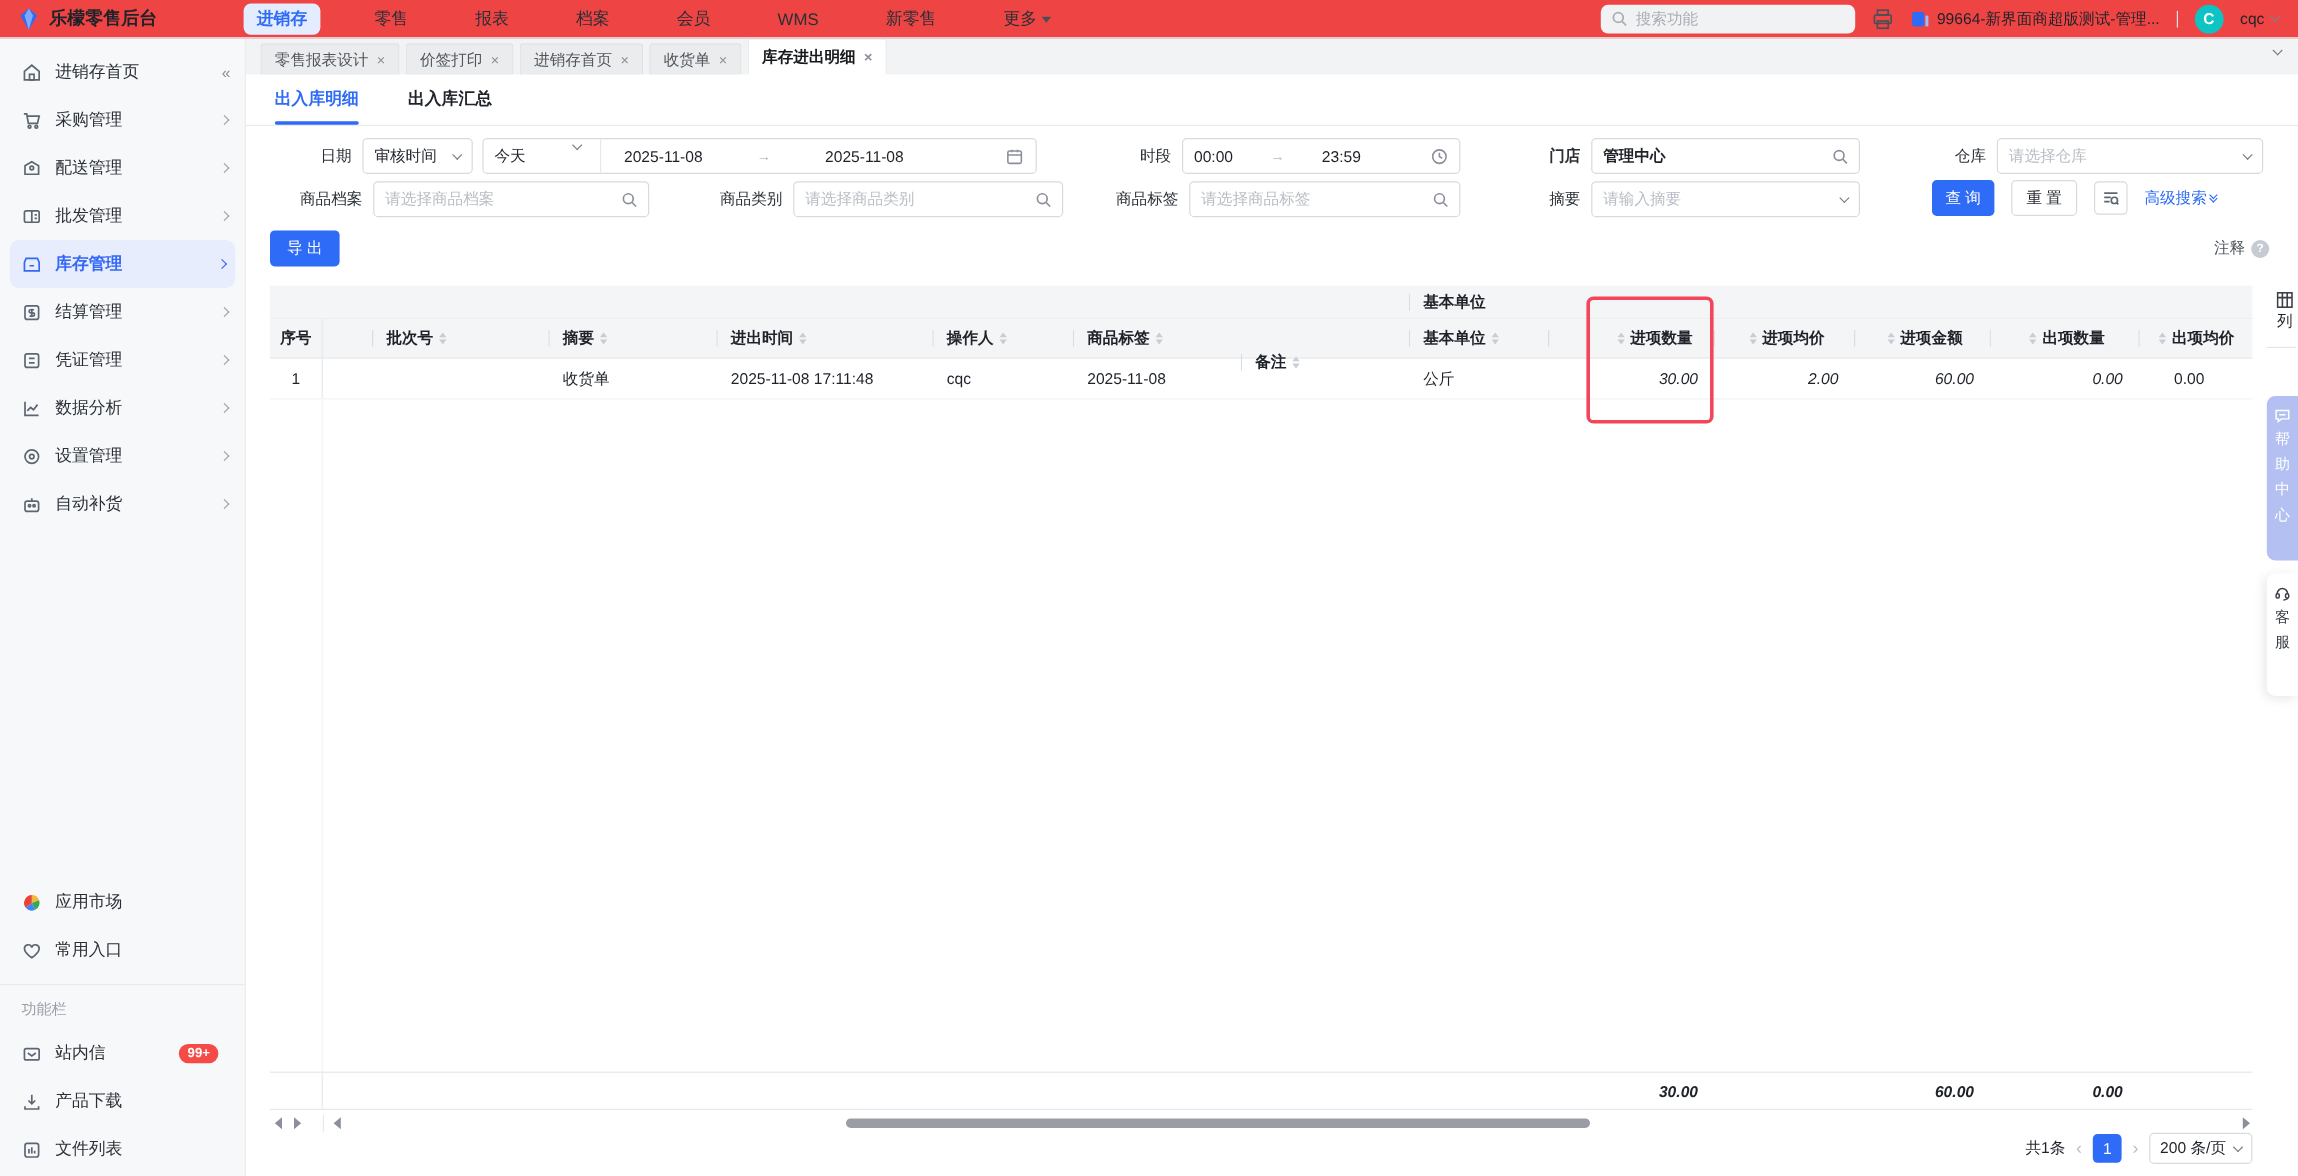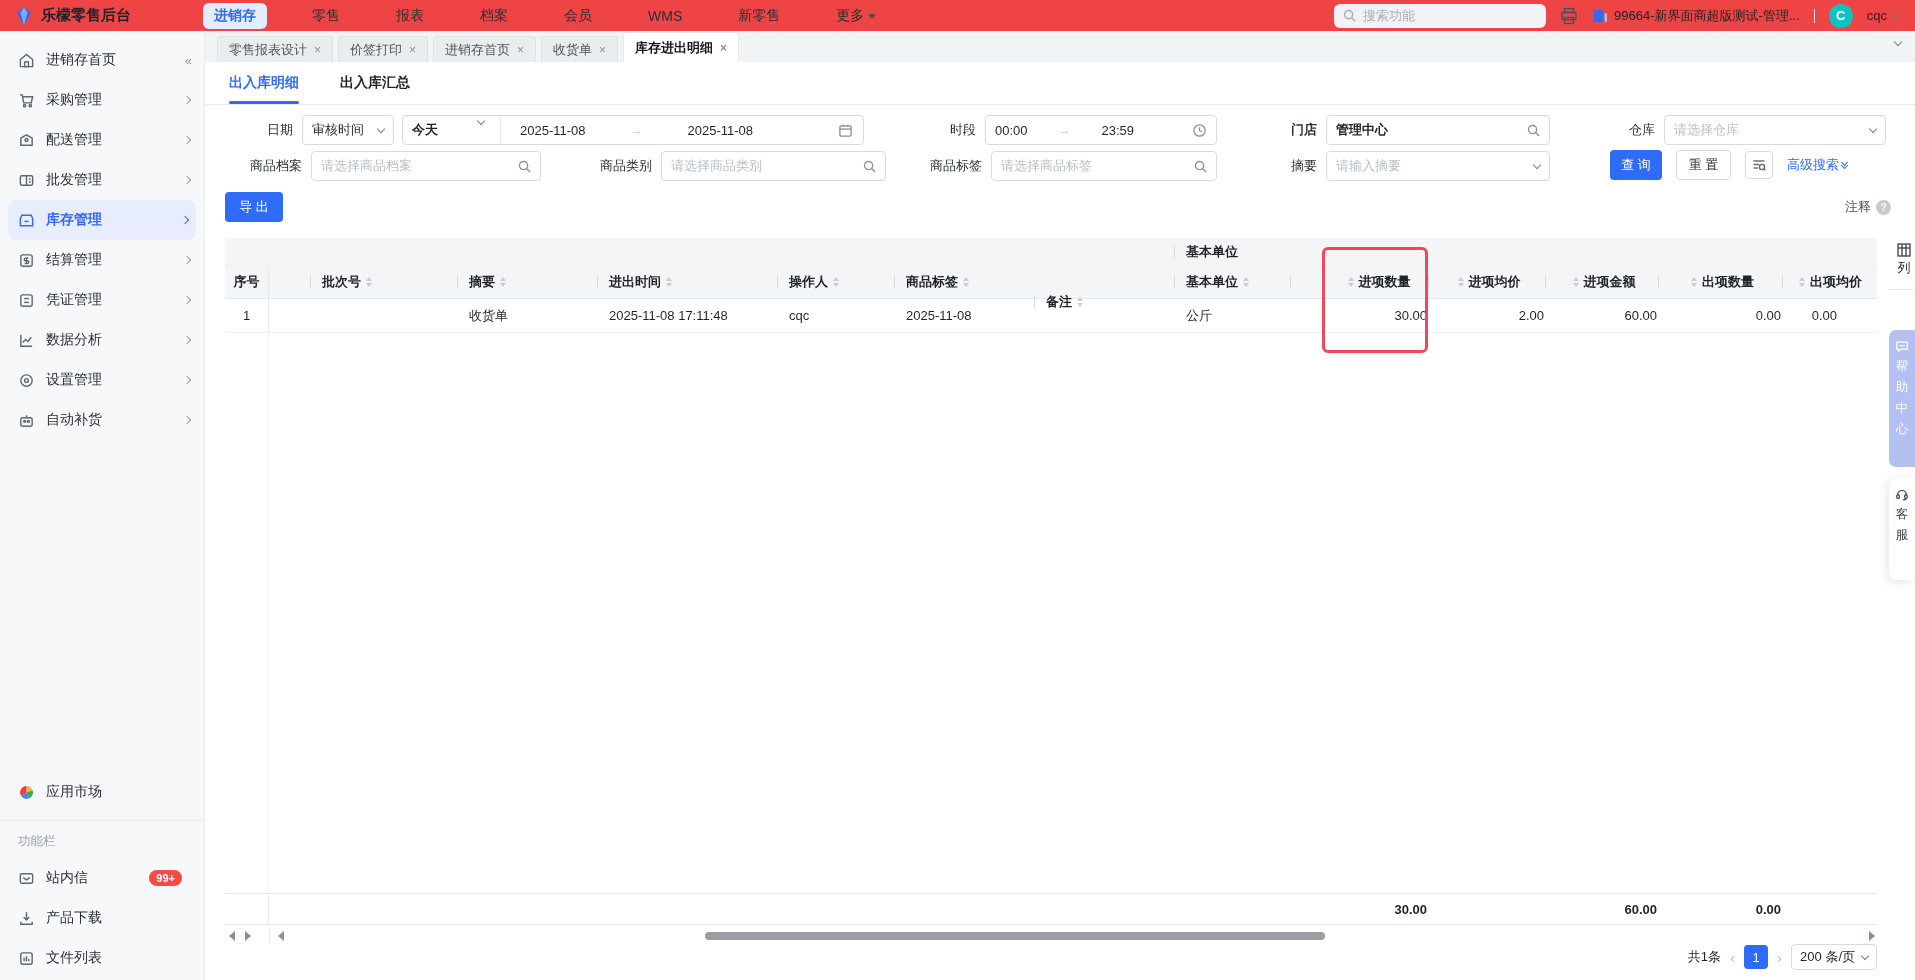--- a/index.html
+++ b/index.html
@@ -101,21 +101,21 @@
   .head-row { height:33px; background:#f4f5f7; border-bottom:1px solid #e4e6e9; align-items:center; }
   .data-row { height:34px; background:#fff; border-bottom:1px solid #eef0f2; align-items:center; }
   .td { height:100%; display:flex; align-items:center; font-size:13px; position:relative;
     white-space:nowrap; overflow:hidden; }
   .c0{width:43px;justify-content:center;} .c1{width:42px;} .c2{width:147px;} .c3{width:140px;}
   .c4{width:180px;} .c5{width:117px;} .c6{width:140px;} .c7{width:140px;margin-top:40px;} .c8{width:116px;}
   .c9{width:35px;} .c10{width:103px;} .c11{width:117px;} .c12{width:113px;} .c13{width:124px;}
   .c14{width:95px;}
   .hd { font-weight:700; color:#1f2329; }
   .pad-l { padding-left:12px; }
-  .num { justify-content:flex-end; padding-right:1px; }
+  .num { justify-content:flex-end; padding-right:13px;font-style:italic; }
   .ctr { justify-content:center; }
   .divbar::before { content:""; position:absolute; left:0; top:50%; transform:translateY(-50%);
     width:1px; height:14px; background:#d9dce1; }
   .fixed-sep { border-left:1px solid #e6e8eb; }
   .sorter { display:inline-flex; flex-direction:column; gap:2px; margin:0 5px; }
   .sorter i { width:0; height:0; border-left:3.5px solid transparent; border-right:3.5px solid transparent; }
   .sorter .up { border-bottom:4px solid #c8ccd4; }
   .sorter .dn { border-top:4px solid #c8ccd4; }
   .body-empty { height:561px; background:#fff; position:relative; }
   .body-empty::before { content:""; position:absolute; left:43px; top:0; bottom:0; width:1px; background:#f2f3f5; }
@@ -324,20 +324,26 @@
   <div class="side-footer">
     <div class="side-item">
       <svg width="17" height="17" viewBox="0 0 18 18">
           <path d="M9 9 L9 2 A7 7 0 0 1 15.5 6.5 Z" fill="#f5b63b"></path>
           <path d="M9 9 L15.5 6.5 A7 7 0 0 1 12 15 Z" fill="#34a853"></path>
           <path d="M9 9 L12 15 A7 7 0 0 1 3.5 13 Z" fill="#4285f4"></path>
           <path d="M9 9 L3.5 13 A7 7 0 0 1 9 2 Z" fill="#ea4335"></path>
         </svg>
       <span class="lbl">应用市场</span>
     </div>
+    <div class="side-item">
+      <svg width="17" height="17" viewBox="0 0 18 18" fill="none" stroke="#5f6673" stroke-width="1.5">
+          <path d="M9 15 C4 11.5 2.5 9 2.5 6.8 a3.3 3.3 0 0 1 6.5-.8 a3.3 3.3 0 0 1 6.5.8 C15.5 9 14 11.5 9 15 Z"></path>
+        </svg>
+      <span class="lbl">常用入口</span>
+    </div>
     <div class="sf-div"></div>
     <div class="sf-label">功能栏</div>
     <div class="side-item">
       <svg width="17" height="17" viewBox="0 0 18 18" fill="none" stroke="#5f6673" stroke-width="1.5">
           <rect x="2.5" y="4" width="13" height="10" rx="1.5"></rect>
           <path d="M5.5 8 L9 10.5 L12.5 8"></path>
         </svg>
       <span class="lbl">站内信</span>
       <span class="badge">99+</span>
     </div>
@@ -393,21 +399,21 @@
 
   <div class="filters">
 
     <div class="fgroup" style="left:28px; top:10px;">
       <div class="flabel" style="width:60px;">日期</div>
       <div class="fbox" style="width:92px;">
         <span class="val grow">审核时间</span>
           <span class="chev"></span>
       </div>
       <div class="fbox" style="width:462px; margin-left:8px; padding:0;">
-        <div style="width:90px; display:flex; padding:0 9px;font-weight:bold;">
+        <div style="width:90px; display:flex; padding:0 9px;">
           <span class="val" style="flex:1;">今天</span>
             <span class="chev"></span>
         </div>
         <div class="inner-div"></div>
         <span class="val" style="margin-left:12px;">2025-11-08</span>
         <span class="arrow-r" style="margin:0 38px;">→</span>
         <span class="val">2025-11-08</span>
         <span style="margin-left:auto; margin-right:10px; display:flex;">
           <svg width="15" height="15" viewBox="0 0 16 16" fill="none" stroke="#8a8f99" stroke-width="1.4">
               <rect x="2" y="3" width="12" height="11" rx="1.5"></rect>

